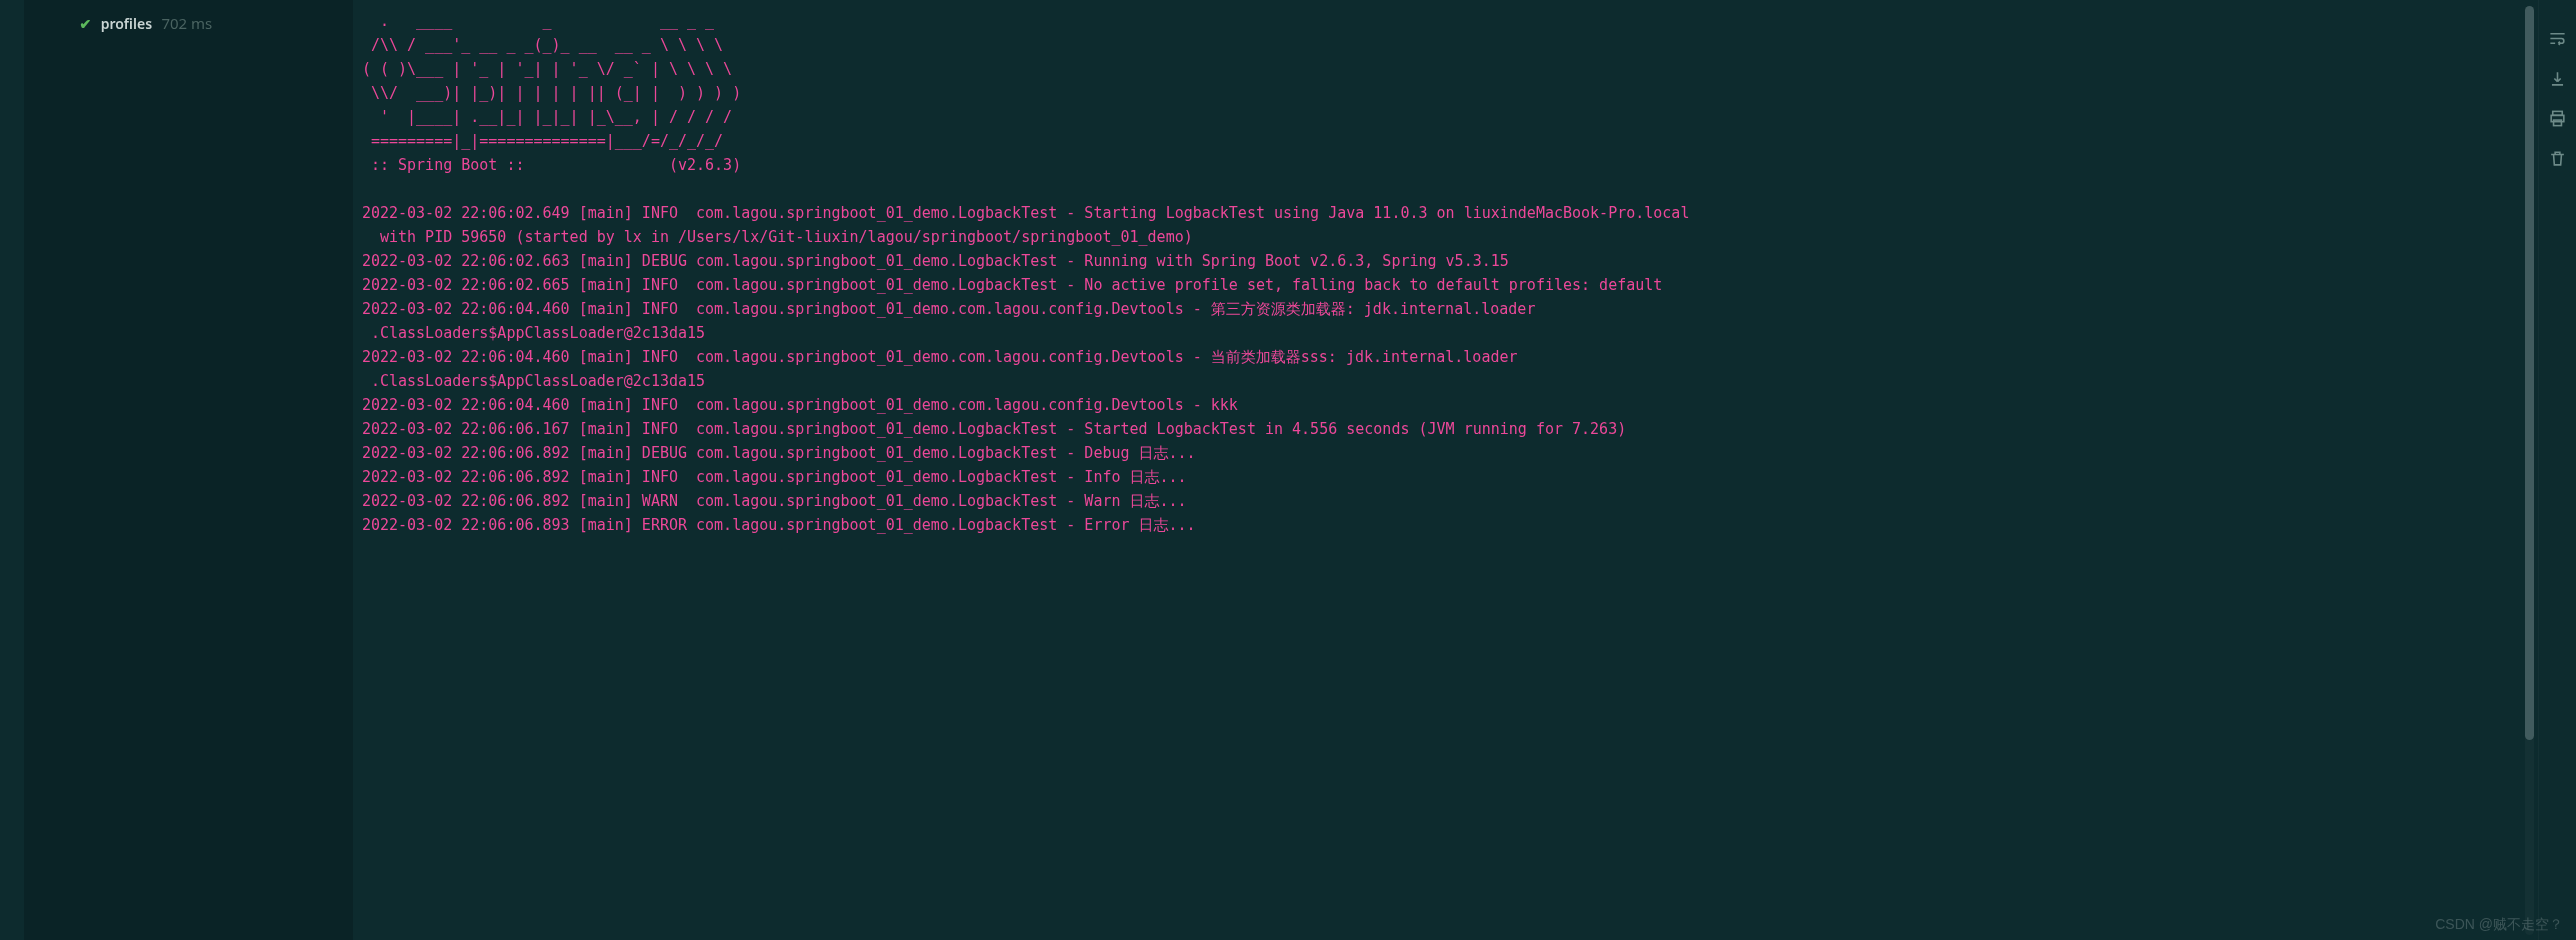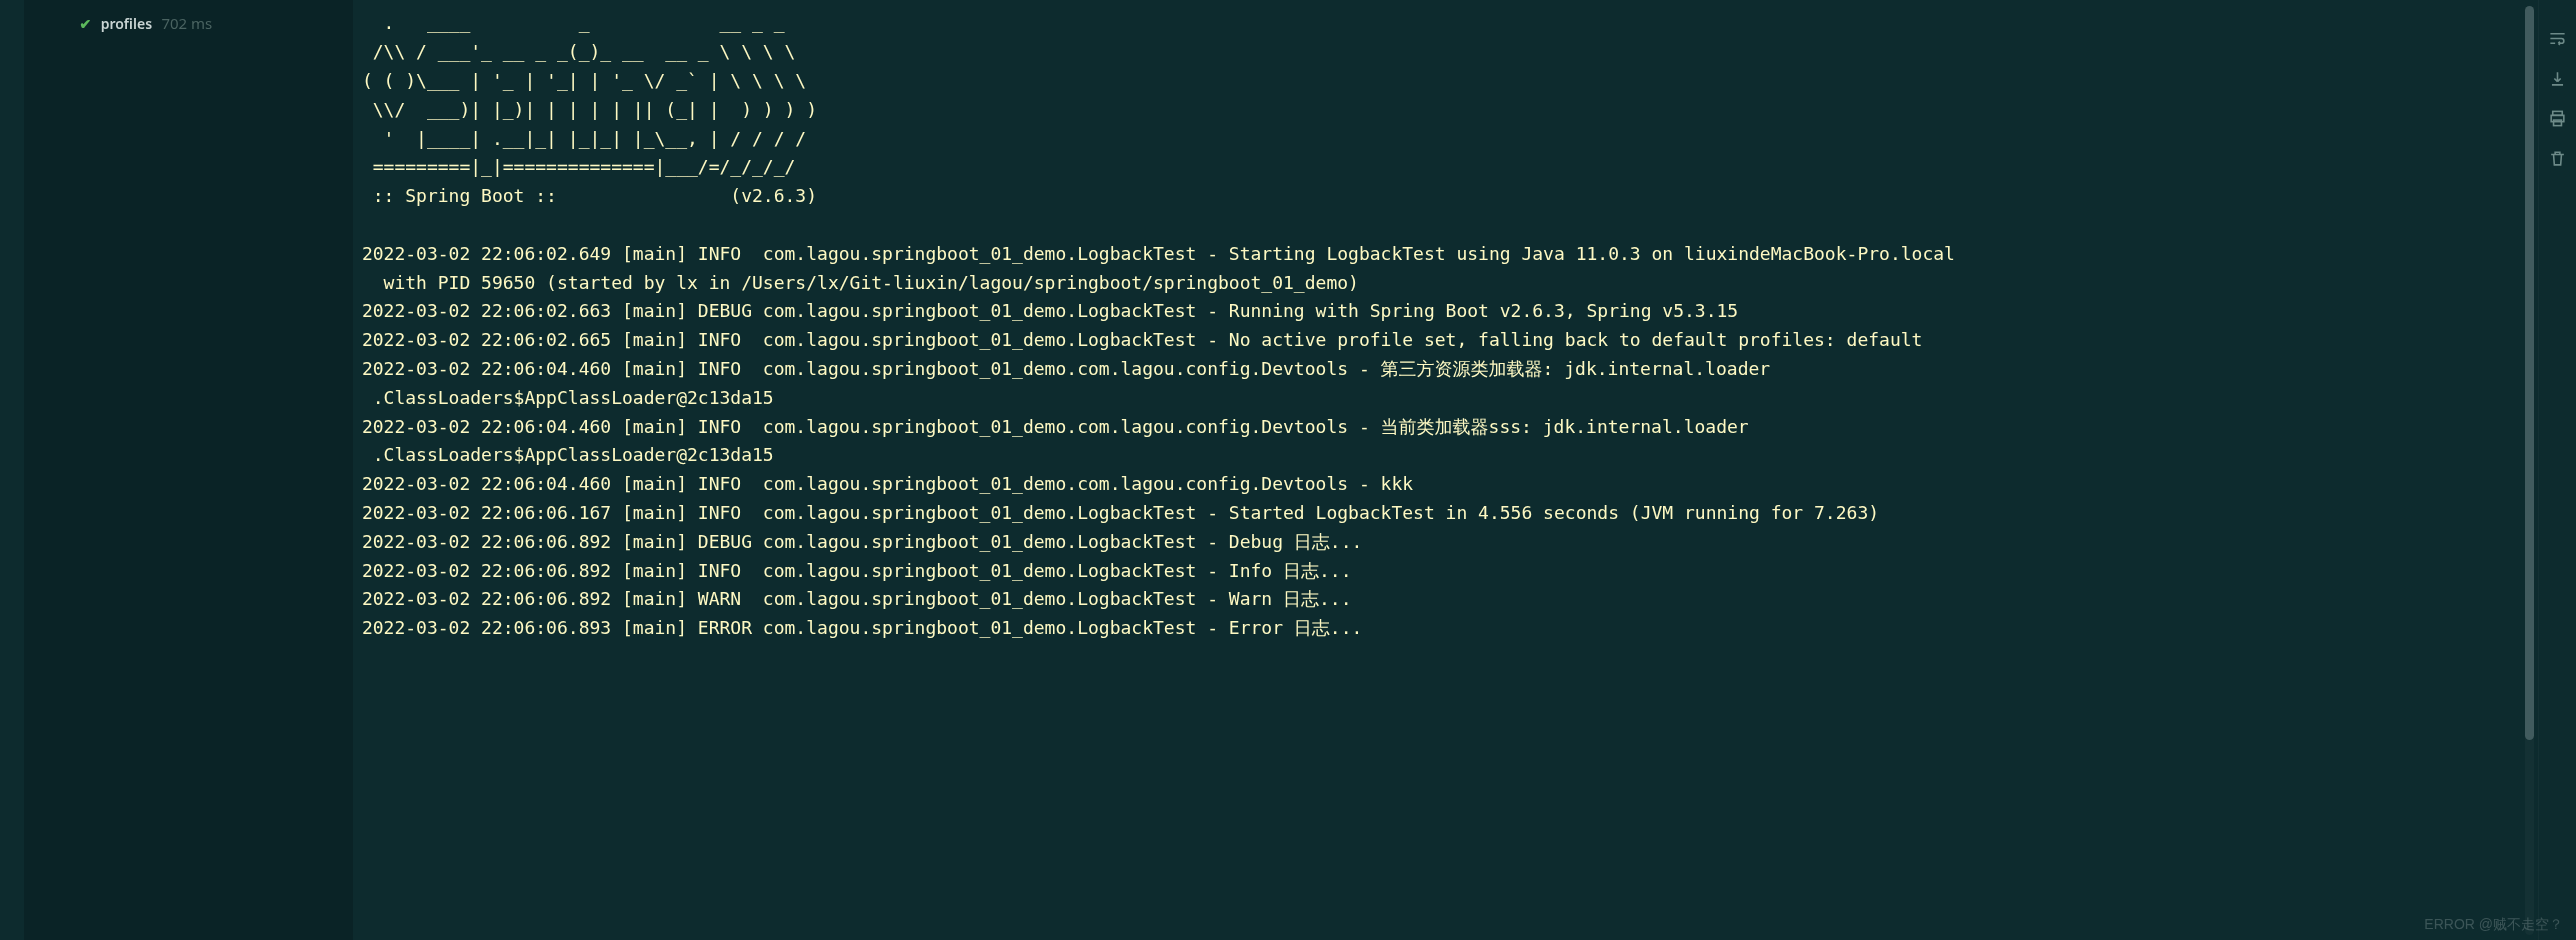--- a/index.html
+++ b/index.html
@@ -46,24 +46,24 @@
     font-size: 15px;
   }
   .console-area {
     flex: 1;
     padding: 9.4px 19px 9.4px 9.4px;
     position: relative;
     overflow: hidden;
   }
   .console-output {
     font-family: "Menlo", "Consolas", monospace;
-    font-size: 18px;
+    font-size: 15px;
     line-height: 1.6;
     white-space: pre;
-    color: #fef9c3;
+    color: #ec4899;
   }
   .scrollbar-track {
     position: absolute;
     right: 3.8px;
     top: 5.6px;
     width: 9.4px;
     height: calc(100% - 11.3px);
     background: rgba(255,255,255,0.03);
     border-radius: 4.7px;
   }
@@ -162,14 +162,14 @@
         <rect x="7" y="14" width="10" height="7"></rect>
       </svg>
   </div>
   <div class="toolbar-icon">
     <svg viewBox="0 0 24 24" fill="none" stroke="currentColor" stroke-width="2">
         <path d="M4 7h16M9 7V4h6v3m-8 0l1 13h8l1-13"></path>
       </svg>
   </div>
 </div>
 
-<div class="watermark">ERROR @贼不走空？</div>
+<div class="watermark">CSDN @贼不走空？</div>
 
 
 </body></html>

